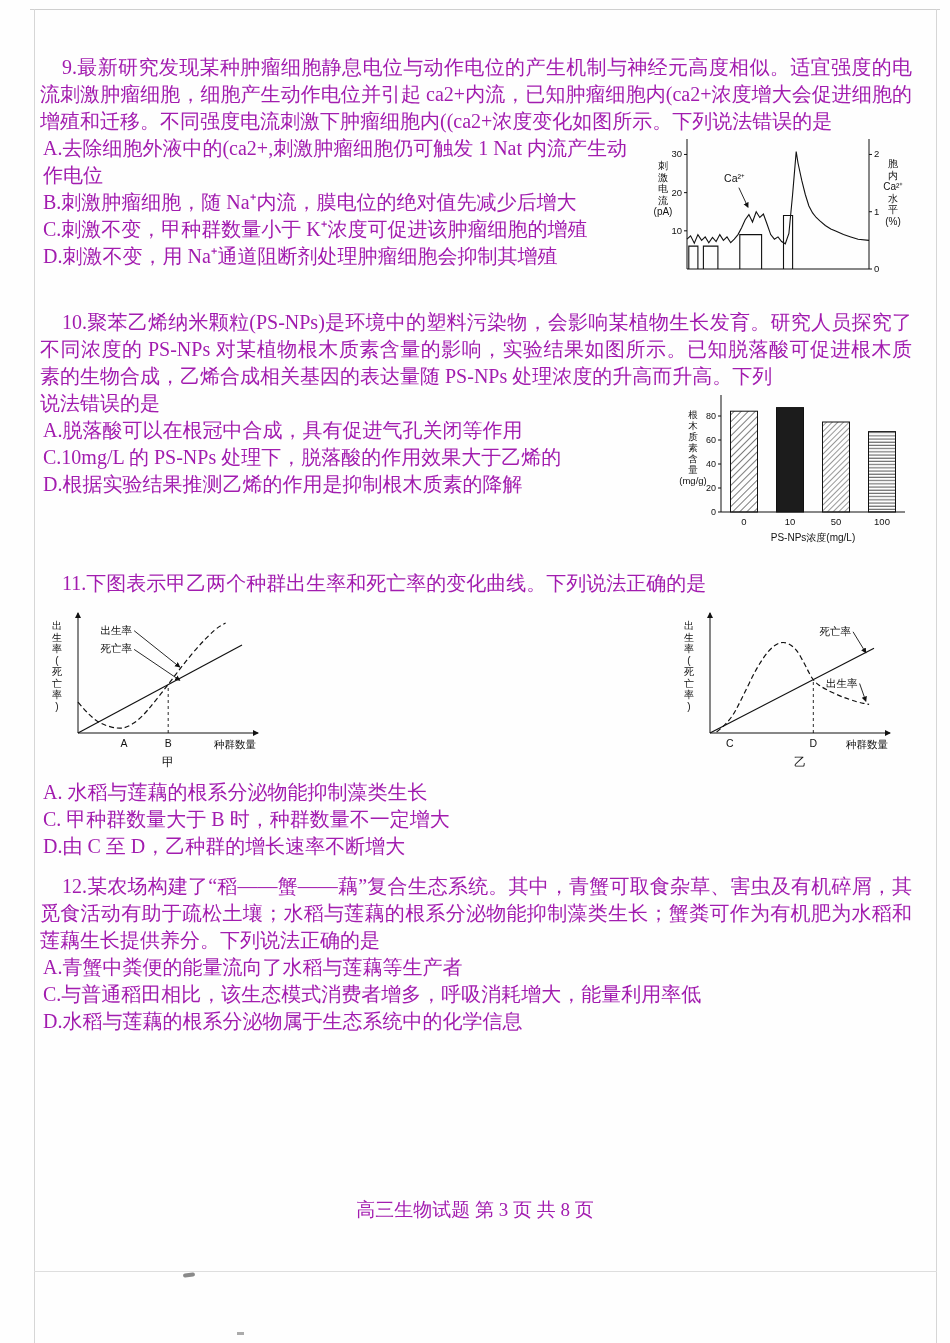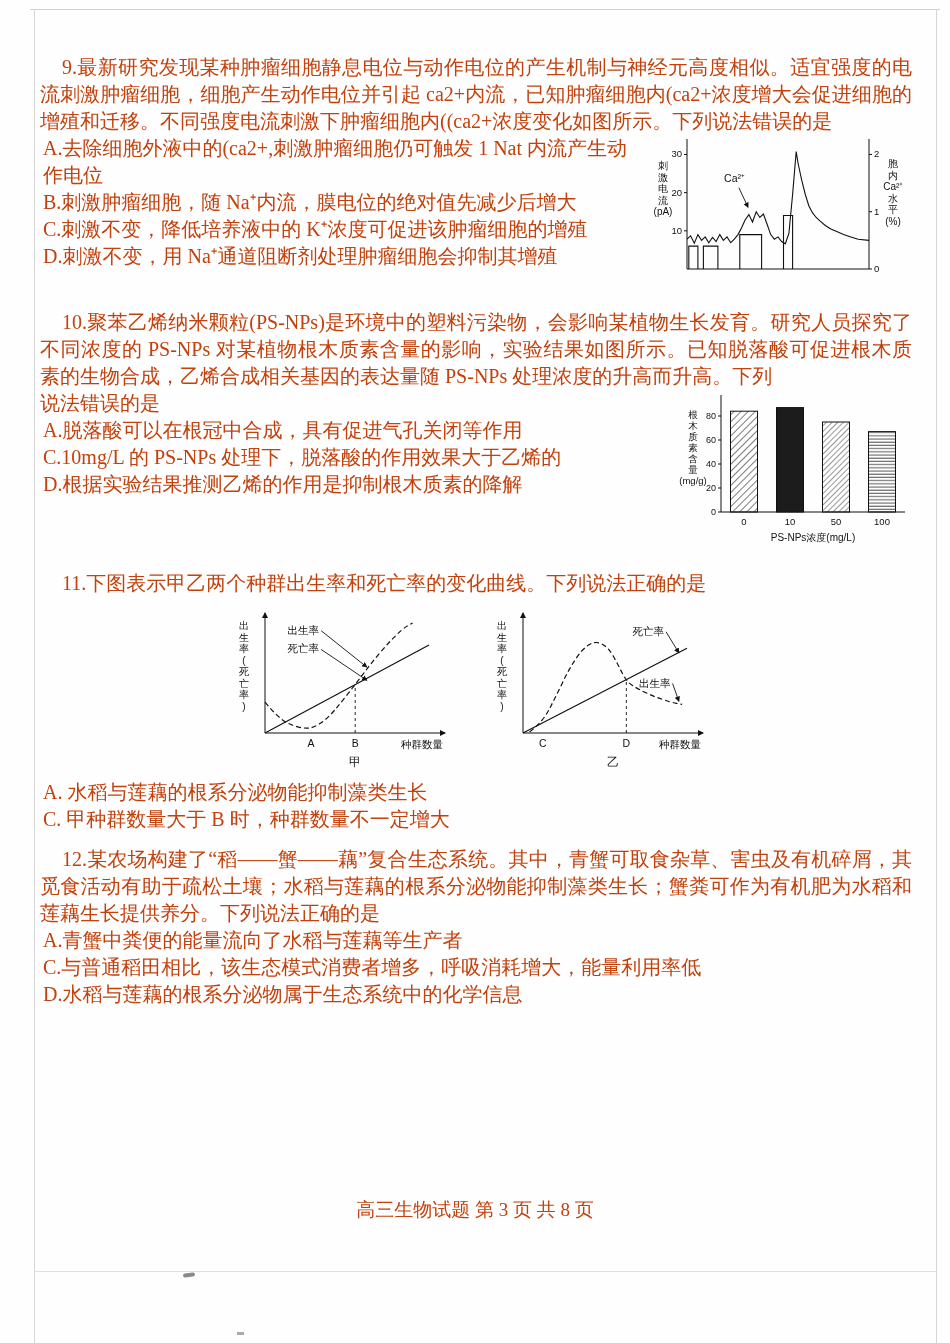--- a/index.html
+++ b/index.html
@@ -1,29 +1,29 @@
 <!DOCTYPE html>
 <html><head>
 <meta charset="utf-8">
 <style>
   * { margin:0; padding:0; box-sizing:border-box; }
   html,body { background:#ffffff; }
   .page {
     position:relative; width:950px; height:1343px; margin:0 auto;
-    background:#fefefe; color:#c2410c; overflow:hidden;
+    background:#fefefe; color:#a21caf; overflow:hidden;
     font-family:"Liberation Serif", serif; font-size:20px; line-height:27px;
   }
   .content { position:absolute; top:54px; left:40px; width:872px; }
   .q { margin-bottom:13px; }
   .stem { text-indent:22px; text-align:justify; }
   .option { padding-left:3px; }
   .stem-tail { padding-left:0; }
   .qbody { overflow:hidden; }
   .fig-right { float:right; margin:0 0 2px 10px; }
-  .fig-center { display:flex; justify-content:center; gap:18px; margin:6px 0 8px; }
+  .fig-center { display:flex; justify-content:space-between; gap:18px; margin:6px 0 8px; }
   figure { background:#fefefe; }
   .footer { position:absolute; top:1196px; left:0; width:100%; text-align:center; font-size:19px; }
   svg text { fill:#111; font-family:"Liberation Sans", sans-serif; }
   
   .frame-top   { position:absolute; left:30px; right:10px; top:9px; height:1px; background:#cfcfcf; }
   .frame-left  { position:absolute; left:34px; top:9px; bottom:0; width:1px; background:#d6d6d6; }
   .frame-right { position:absolute; right:13px; top:9px; bottom:0; width:1px; background:#d6d6d6; }
   .frame-bottom{ position:absolute; left:34px; right:13px; top:1271px; height:1px; background:#dedede; }
   .mark-1 { position:absolute; left:183px; top:1273px; width:12px; height:4px; background:#8a8a8a; border-radius:2px; transform:rotate(-8deg); }
   .mark-2 { position:absolute; left:237px; top:1332px; width:7px; height:3px; background:#ababab; }
@@ -84,21 +84,21 @@
               <path d="M41.8,134 V111.1 H50.9 V134" fill="none" stroke="#111" stroke-width="1.1"></path>
               <path d="M56.4,134 V111.1 H70.9 V134" fill="none" stroke="#111" stroke-width="1.1"></path>
               <path d="M92.8,134 V99.6 H114.6 V134" fill="none" stroke="#111" stroke-width="1.1"></path>
               <path d="M136.5,134 V80.5 H145.6 V134" fill="none" stroke="#111" stroke-width="1.1"></path>
               <text x="87.32" y="46.94545454545455" font-size="10.5" text-anchor="middle">Ca²⁺</text>
               <line x1="91.87" y1="52.672727272727286" x2="100.97" y2="72.14545454545456" stroke="#111" stroke-width="0.9" marker-end="url(#arw)"></line>
             </svg>
         </figure>
         <p class="option">A.去除细胞外液中的(ca2+,刺激肿瘤细胞仍可触发 1 Nat 内流产生动作电位</p>
         <p class="option">B.刺激肿瘤细胞，随 Na⁺内流，膜电位的绝对值先减少后增大</p>
-        <p class="option">C.刺激不变，降低培养液中的 K⁺浓度可促进该肿瘤细胞的增殖</p>
+        <p class="option">C.刺激不变，甲种群数量小于 K⁺浓度可促进该肿瘤细胞的增殖</p>
         <p class="option">D.刺激不变，用 Na⁺通道阻断剂处理肿瘤细胞会抑制其增殖</p>
       </div>
     </section>
 
     <section class="q">
       <p class="stem">10.聚苯乙烯纳米颗粒(PS-NPs)是环境中的塑料污染物，会影响某植物生长发育。研究人员探究了不同浓度的 PS-NPs 对某植物根木质素含量的影响，实验结果如图所示。已知脱落酸可促进根木质素的生物合成，乙烯合成相关基因的表达量随 PS-NPs 处理浓度的升高而升高。下列</p>
       <div class="qbody">
         <figure class="fig-right">
           <svg id="chart-q10" width="235" height="158" viewBox="0 0 235 158">
               <line x1="44" y1="5" x2="44" y2="122" stroke="#111" stroke-width="1"></line>
@@ -163,20 +163,21 @@
             <path d="M44.6,128.9 Q57.7,119.0 64.2,106.3 Q70.8,93.7 77.4,79.9 Q83.9,66.2 90.5,56.3 Q97.0,46.4 103.6,42.0 Q110.2,37.6 116.7,40.9 Q123.3,44.2 128.2,53.0 Q133.1,61.8 137.2,70.1 Q141.3,78.3 147.1,82.2 Q152.8,86.0 161.0,89.8 Q169.2,93.7 177.4,96.4 Q185.6,99.2 191.3,100.3 L197.1,101.4" fill="none" stroke="#111" stroke-width="1.2" stroke-dasharray="5 3"></path>
             <text x="185.6" y="83.5" font-size="10.5" text-anchor="end">出生率</text>
             <line x1="187.6" y1="80.5" x2="193.79999999999998" y2="98.1" stroke="#111" stroke-width="0.9" marker-end="url(#arw)"></line>
             <text x="57.68" y="144" font-size="10.5" text-anchor="middle">C</text>
             <text x="141.32" y="144" font-size="10.5" text-anchor="middle">D</text>
             <line x1="141.32" y1="130" x2="141.32" y2="78.30000000000001" stroke="#111" stroke-width="0.9" stroke-dasharray="3 3"></line>
           </svg>
       </div>
       <p class="option">A. 水稻与莲藕的根系分泌物能抑制藻类生长</p>
       <p class="option">C. 甲种群数量大于 B 时，种群数量不一定增大</p>
+      <p class="option">D.由 C 至 D，乙种群的增长速率不断增大</p>
     </section>
 
     <section class="q">
       <p class="stem">12.某农场构建了“稻——蟹——藕”复合生态系统。其中，青蟹可取食杂草、害虫及有机碎屑，其觅食活动有助于疏松土壤；水稻与莲藕的根系分泌物能抑制藻类生长；蟹粪可作为有机肥为水稻和莲藕生长提供养分。下列说法正确的是</p>
       <p class="option">A.青蟹中粪便的能量流向了水稻与莲藕等生产者</p>
       <p class="option">C.与普通稻田相比，该生态模式消费者增多，呼吸消耗增大，能量利用率低</p>
       <p class="option">D.水稻与莲藕的根系分泌物属于生态系统中的化学信息</p>
     </section>
 
   </main>

